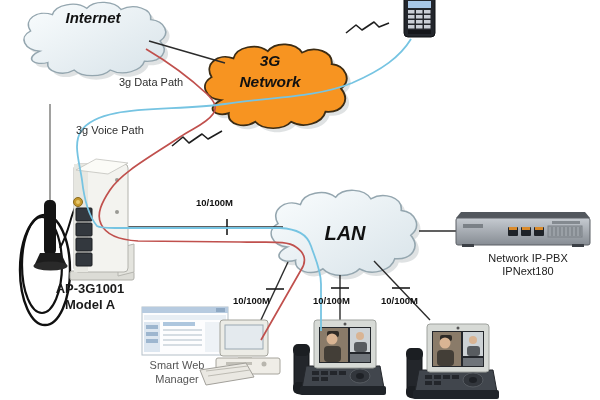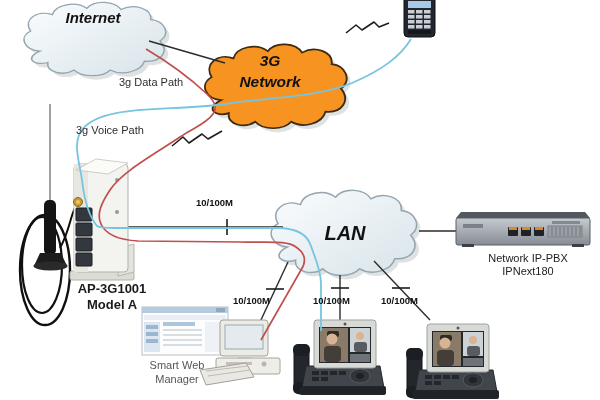--- a/index.html
+++ b/index.html
@@ -216,20 +216,20 @@
 <div class="lbl cloud-title c" style="left:305px;top:222px;width:80px;font-size:20px;">LAN</div>
 
 <div class="lbl pathlbl" style="left:119px;top:76px;">3g Data Path</div>
 <div class="lbl pathlbl" style="left:76px;top:124px;">3g Voice Path</div>
 
 <div class="lbl speed" style="left:196px;top:198px;">10/100M</div>
 <div class="lbl speed" style="left:233px;top:296px;">10/100M</div>
 <div class="lbl speed" style="left:313px;top:296px;">10/100M</div>
 <div class="lbl speed" style="left:381px;top:296px;">10/100M</div>
 
-<div class="lbl c" style="left:62px;top:281px;width:100px;font-size:13px;font-weight:bold;line-height:1.25;">AP-3G1001
+<div class="lbl c" style="left:40px;top:281px;width:100px;font-size:13px;font-weight:bold;line-height:1.25;">AP-3G1001
 Model A</div>
 <div class="lbl c" style="left:468px;top:252px;width:120px;font-size:11px;color:#222;">Network IP-PBX
 IPNext180</div>
 <div class="lbl c" style="left:127px;top:358px;width:100px;font-size:11px;color:#555;line-height:1.3;">Smart Web
 Manager</div>
 
 </div>
 
 </body></html>

